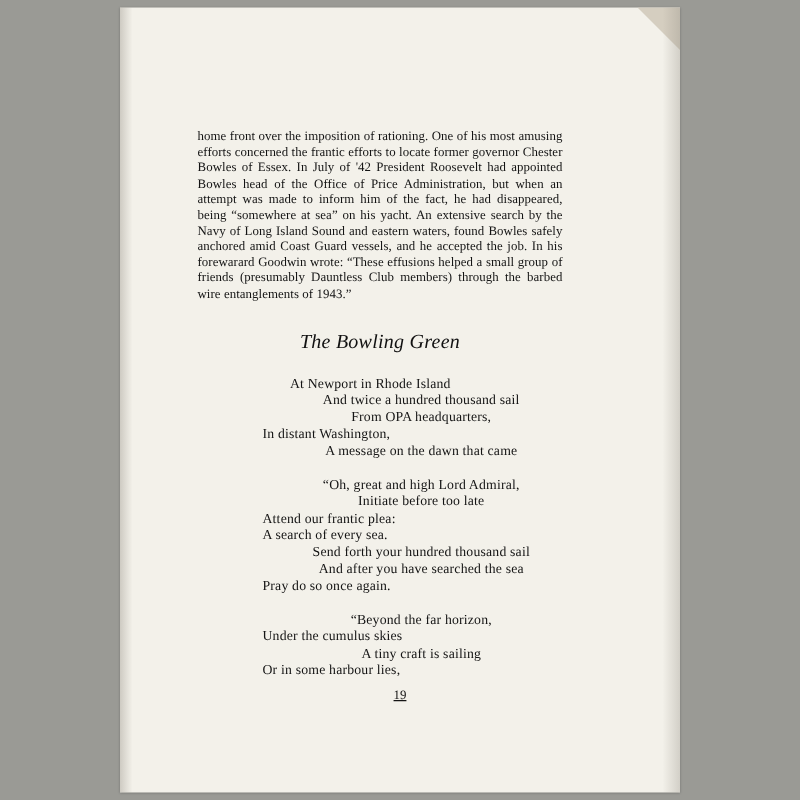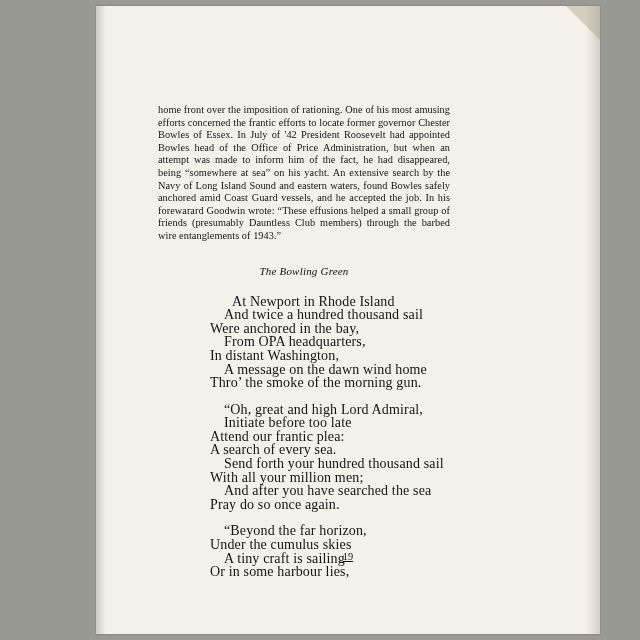--- a/index.html
+++ b/index.html
@@ -18,21 +18,21 @@
     left: 0;
     top: 0;
     width: 640px;
     height: 640px;
     background: #9a9a95;
   }
   .page-sheet {
     position: absolute;
     left: 96px;
     top: 6px;
-    width: 504px;
+    width: 448px;
     height: 628px;
     background: #f3f1ea;
     box-shadow: 0 0 2px rgba(0,0,0,0.25);
   }
   
   .page-sheet::before {
     content: "";
     position: absolute;
     left: 0; top: 0;
     width: 10px; height: 100%;
@@ -68,43 +68,43 @@
     line-height: 12.6px;
     text-align: justify;
     color: #141414;
     margin: 0;
     letter-spacing: 0.05px;
   }
   .poem-title {
     margin: 0;
     padding: 0;
     font-style: italic;
-    font-size: 11px;
+    font-size: 16px;
     font-weight: normal;
     text-align: center;
     color: #111;
     margin-top: 22px;
     margin-bottom: 18px;
     letter-spacing: 0.2px;
   }
   .stanza {
     margin: 0 0 13px 0;
-    font-size: 14px;
+    font-size: 11px;
     line-height: 13.6px;
     color: #141414;
     padding-left: 52px;
     font-family: Liberation Serif, serif;
   }
   .vline {
     white-space: pre;
     display: block;
     letter-spacing: 0.15px;
   }
   .indent-1 { padding-left: 0px; }
-  .indent-2 { padding-left: 14px; }
+  .indent-2 { padding-left: 14px; text-align: center; }
   .indent-3 { padding-left: 22px; }
   .page-number {
     position: absolute;
     left: 0;
     right: 0;
     top: 545px;
     text-align: center;
     font-size: 10.3px;
     color: #141414;
     text-decoration: underline;
@@ -119,33 +119,30 @@
 
     <div class="text-block">
       <p class="body-para">home front over the imposition of rationing. One of his most amusing efforts concerned the frantic efforts to locate former governor Chester Bowles of Essex. In July of '42 President Roosevelt had appointed Bowles head of the Office of Price Administration, but when an attempt was made to inform him of the fact, he had disappeared, being “somewhere at sea” on his yacht. An extensive search by the Navy of Long Island Sound and eastern waters, found Bowles safely anchored amid Coast Guard vessels, and he accepted the job. In his forewarard Goodwin wrote: “These effusions helped a small group of friends (presumably Dauntless Club members) through the barbed wire entanglements of 1943.”</p>
 
       <h2 class="poem-title">The Bowling Green</h2>
 
       <div id="stanzas">
           <div class="stanza">
             <span class="vline indent-3">At Newport in Rhode Island</span>
             <span class="vline indent-2">And twice a hundred thousand sail</span>
-            <span class="vline indent-1">Were anchored in the bay,</span>
             <span class="vline indent-2">From OPA headquarters,</span>
             <span class="vline indent-1">In distant Washington,</span>
-            <span class="vline indent-2">A message on the dawn wind home</span>
-            <span class="vline indent-1">Thro’ the smoke of the morning gun.</span>
+            <span class="vline indent-2">A message on the dawn that came</span>
           </div>
           <div class="stanza">
             <span class="vline indent-2">“Oh, great and high Lord Admiral,</span>
             <span class="vline indent-2">Initiate before too late</span>
             <span class="vline indent-1">Attend our frantic plea:</span>
             <span class="vline indent-1">A search of every sea.</span>
             <span class="vline indent-2">Send forth your hundred thousand sail</span>
-            <span class="vline indent-1">With all your million men;</span>
             <span class="vline indent-2">And after you have searched the sea</span>
             <span class="vline indent-1">Pray do so once again.</span>
           </div>
           <div class="stanza">
             <span class="vline indent-2">“Beyond the far horizon,</span>
             <span class="vline indent-1">Under the cumulus skies</span>
             <span class="vline indent-2">A tiny craft is sailing</span>
             <span class="vline indent-1">Or in some harbour lies,</span>
           </div>
         </div>

